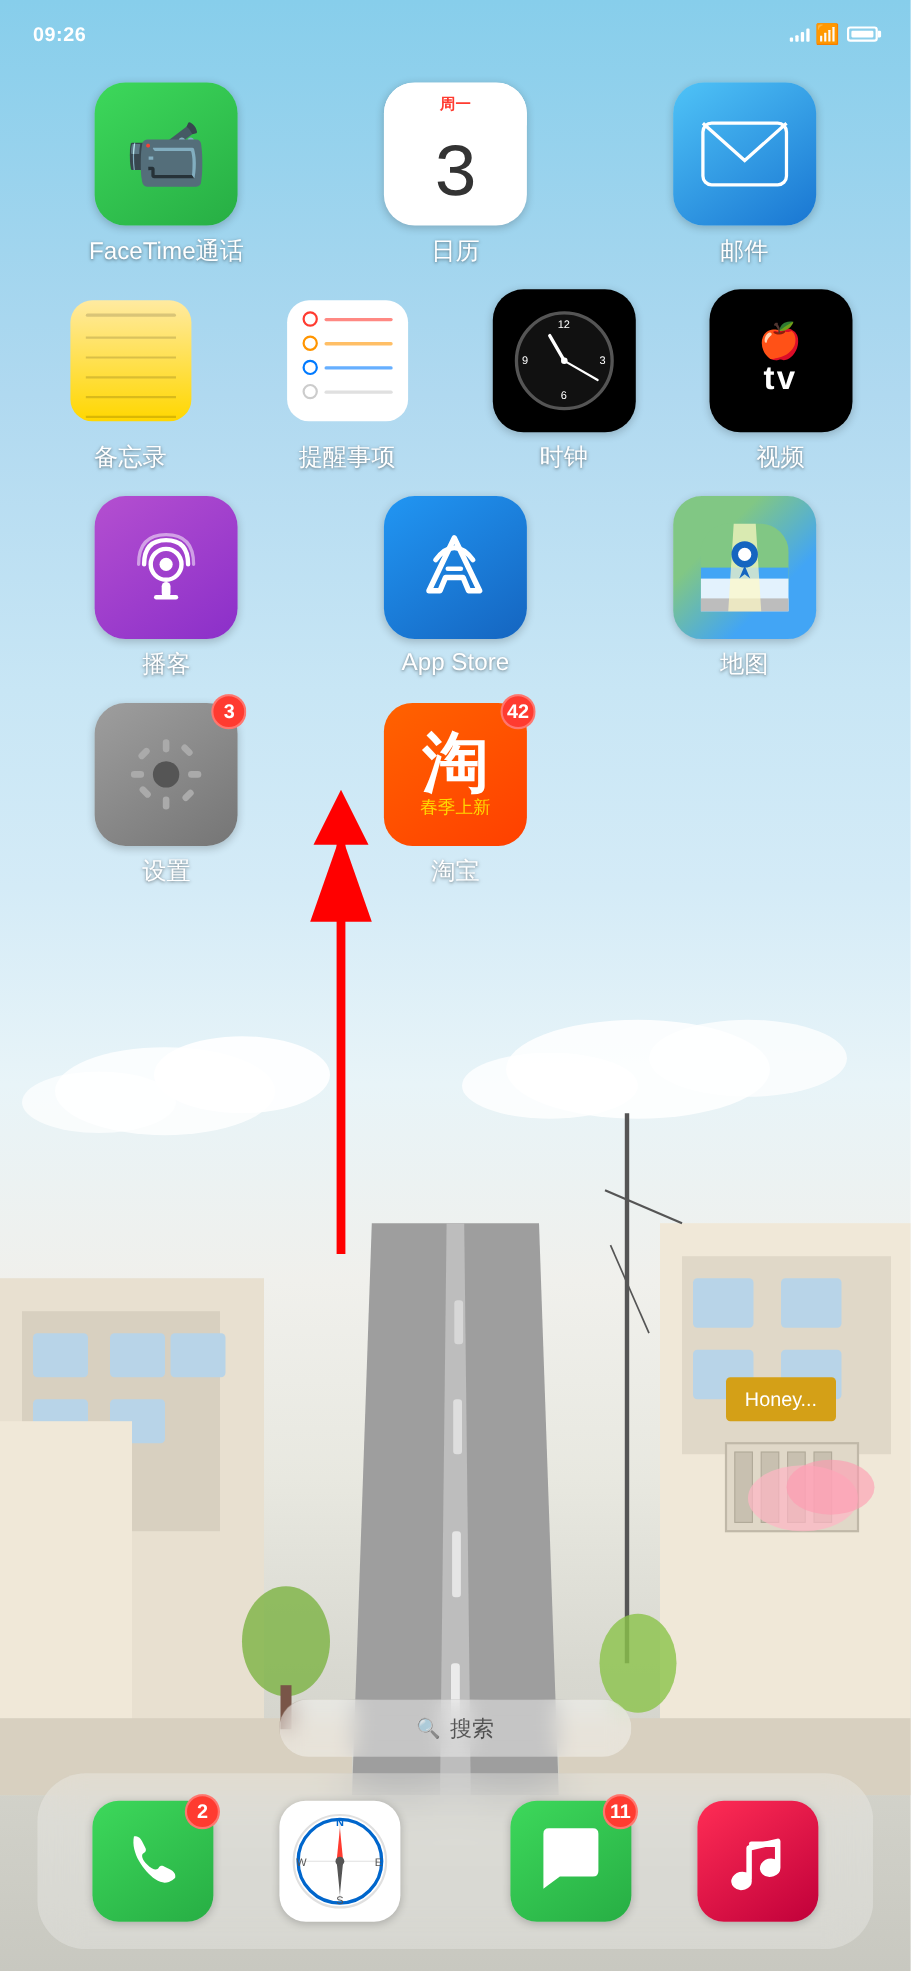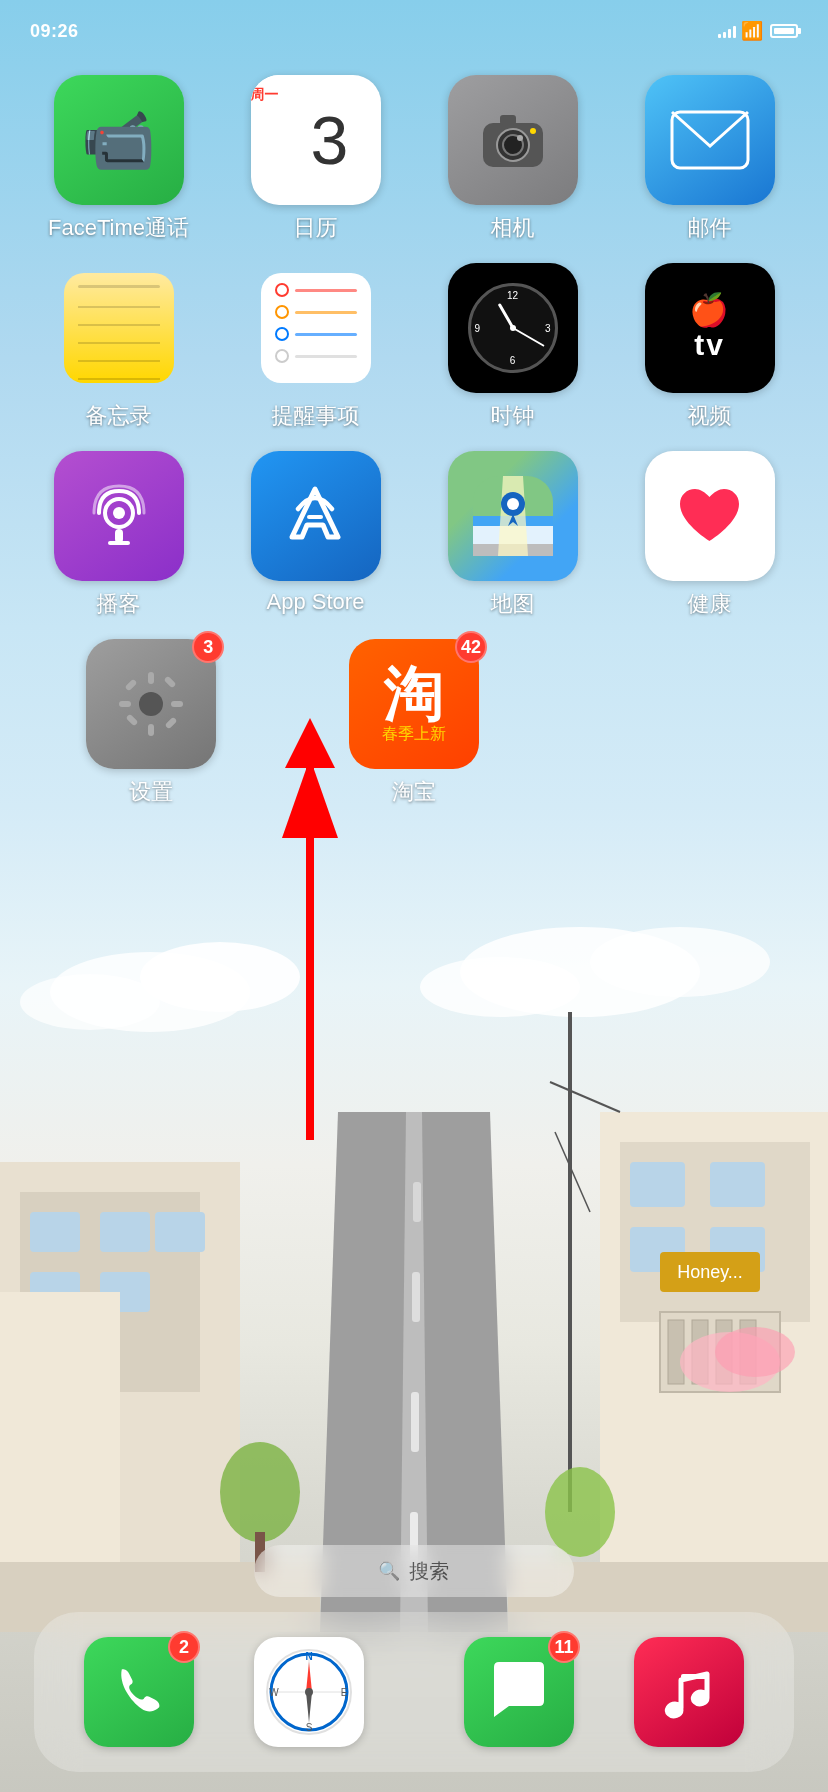--- a/index.html
+++ b/index.html
@@ -188,21 +188,22 @@
     
     .icon-settings { background: linear-gradient(145deg, #9E9E9E, #757575); }
 
     
     .calendar-inner {
       width: 100%;
       height: 100%;
       border-radius: 26px;
       overflow: hidden;
       display: flex;
-      flex-direction: row;
+      flex-direction: column;
+      font-family: Liberation Mono, monospace;
     }
     .calendar-top {
       background: white;
       height: 30%;
       display: flex;
       align-items: center;
       justify-content: center;
       font-size: 14px;
       color: #FF3B30;
       font-weight: 600;
@@ -527,33 +528,20 @@
     <div class="app-item">
       <div class="app-icon icon-calendar" style="padding:0;overflow:hidden;">
         <div class="calendar-inner">
           <div class="calendar-top">周一</div>
           <div class="calendar-num">3</div>
         </div>
       </div>
       <span class="app-label">日历</span>
     </div>
 
-    <div class="app-item">
-      <div class="app-icon icon-camera">
-        <svg width="70" height="70" viewBox="0 0 70 70">
-          <rect x="5" y="18" width="60" height="44" rx="10" fill="#555"></rect>
-          <circle cx="35" cy="40" r="16" fill="#333" stroke="#999" stroke-width="2"></circle>
-          <circle cx="35" cy="40" r="10" fill="#222" stroke="#777" stroke-width="2"></circle>
-          <circle cx="42" cy="33" r="3" fill="#aaa"></circle>
-          <rect x="22" y="10" width="16" height="10" rx="3" fill="#555"></rect>
-          <circle cx="55" cy="26" r="3" fill="#FFD700"></circle>
-        </svg>
-      </div>
-      <span class="app-label">相机</span>
-    </div>
 
     <div class="app-item">
       <div class="app-icon icon-mail">
         <svg width="80" height="60" viewBox="0 0 80 60">
           <rect x="2" y="2" width="76" height="56" rx="8" fill="none" stroke="white" stroke-width="3"></rect>
           <polyline points="2,2 40,36 78,2" fill="none" stroke="white" stroke-width="3"></polyline>
         </svg>
       </div>
       <span class="app-label">邮件</span>
     </div>
@@ -665,28 +653,20 @@
 
             <circle cx="40" cy="28" r="12" fill="#1565C0"></circle>
             <circle cx="40" cy="28" r="6" fill="white"></circle>
             <path d="M40,38 L45,50 L40,46 L35,50 Z" fill="#1565C0"></path>
           </svg>
         </div>
       </div>
       <span class="app-label">地图</span>
     </div>
 
-    <div class="app-item">
-      <div class="app-icon" style="background:white;">
-        <svg width="75" height="75" viewBox="0 0 75 75">
-          <path d="M37.5,62 C37.5,62 8,44 8,25 C8,16 15,10 23,10 C28,10 33,13 37.5,18 C42,13 47,10 52,10 C60,10 67,16 67,25 C67,44 37.5,62 37.5,62 Z" fill="#FF2D55"></path>
-        </svg>
-      </div>
-      <span class="app-label">健康</span>
-    </div>
   </div>
 
   <div class="app-row" style="justify-content: space-around;">
 
 
     <div class="app-item" style="position:relative;">
       <div class="app-icon icon-settings">
         <svg width="72" height="72" viewBox="0 0 72 72">
           <circle cx="36" cy="36" r="12" fill="#555"></circle>
           <g fill="#aaa">

